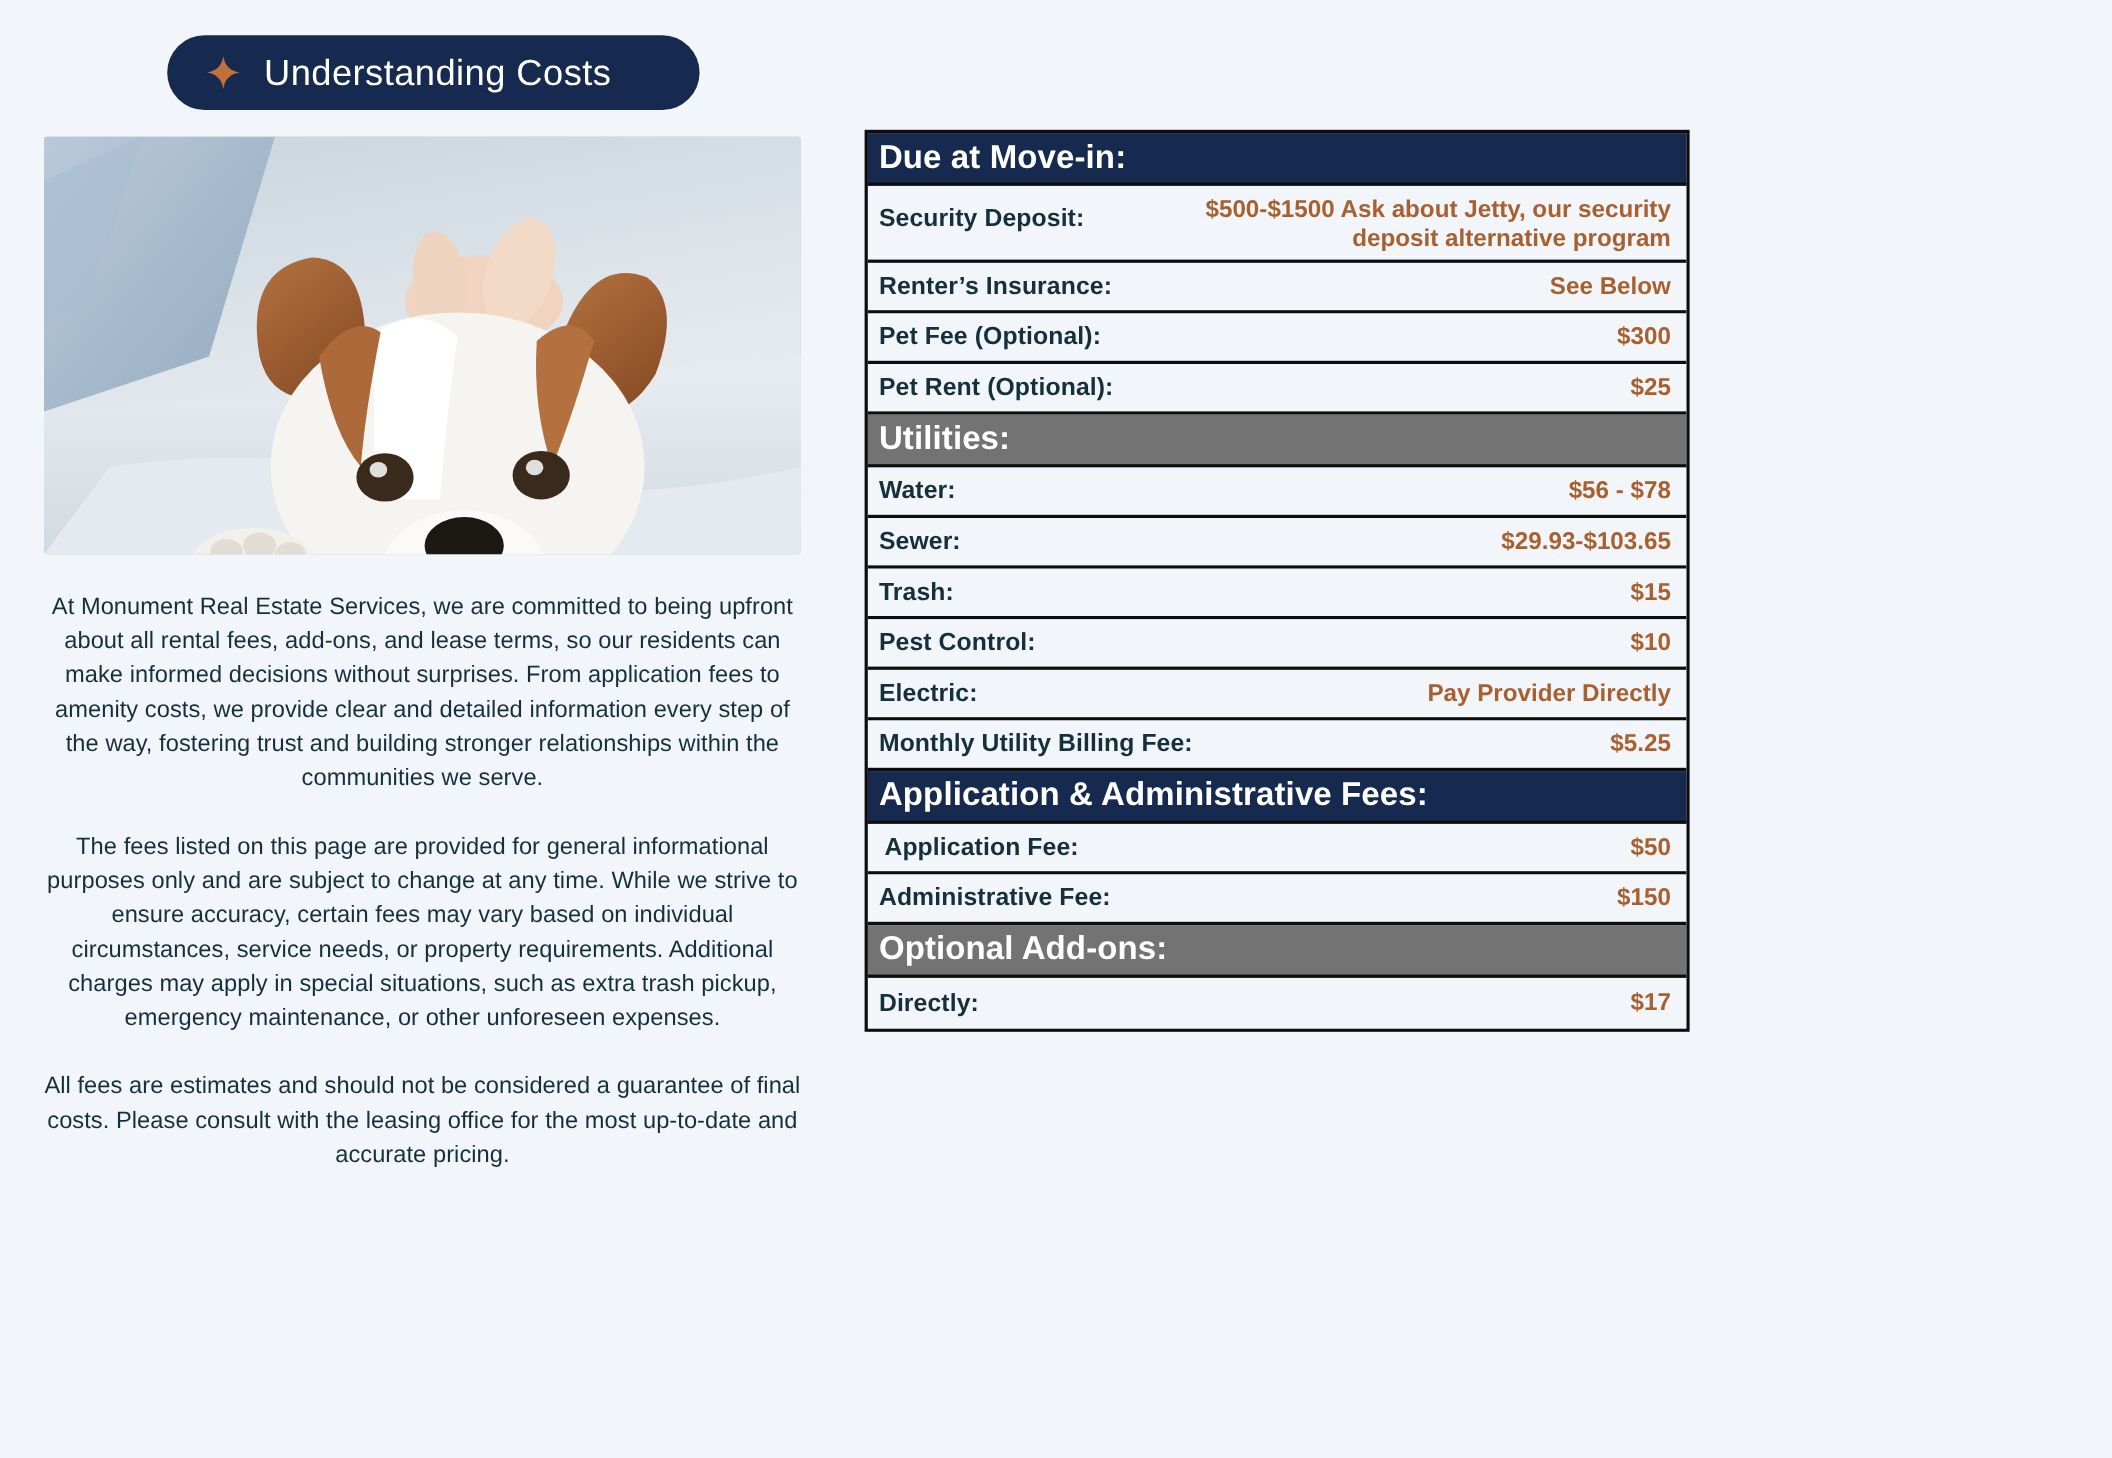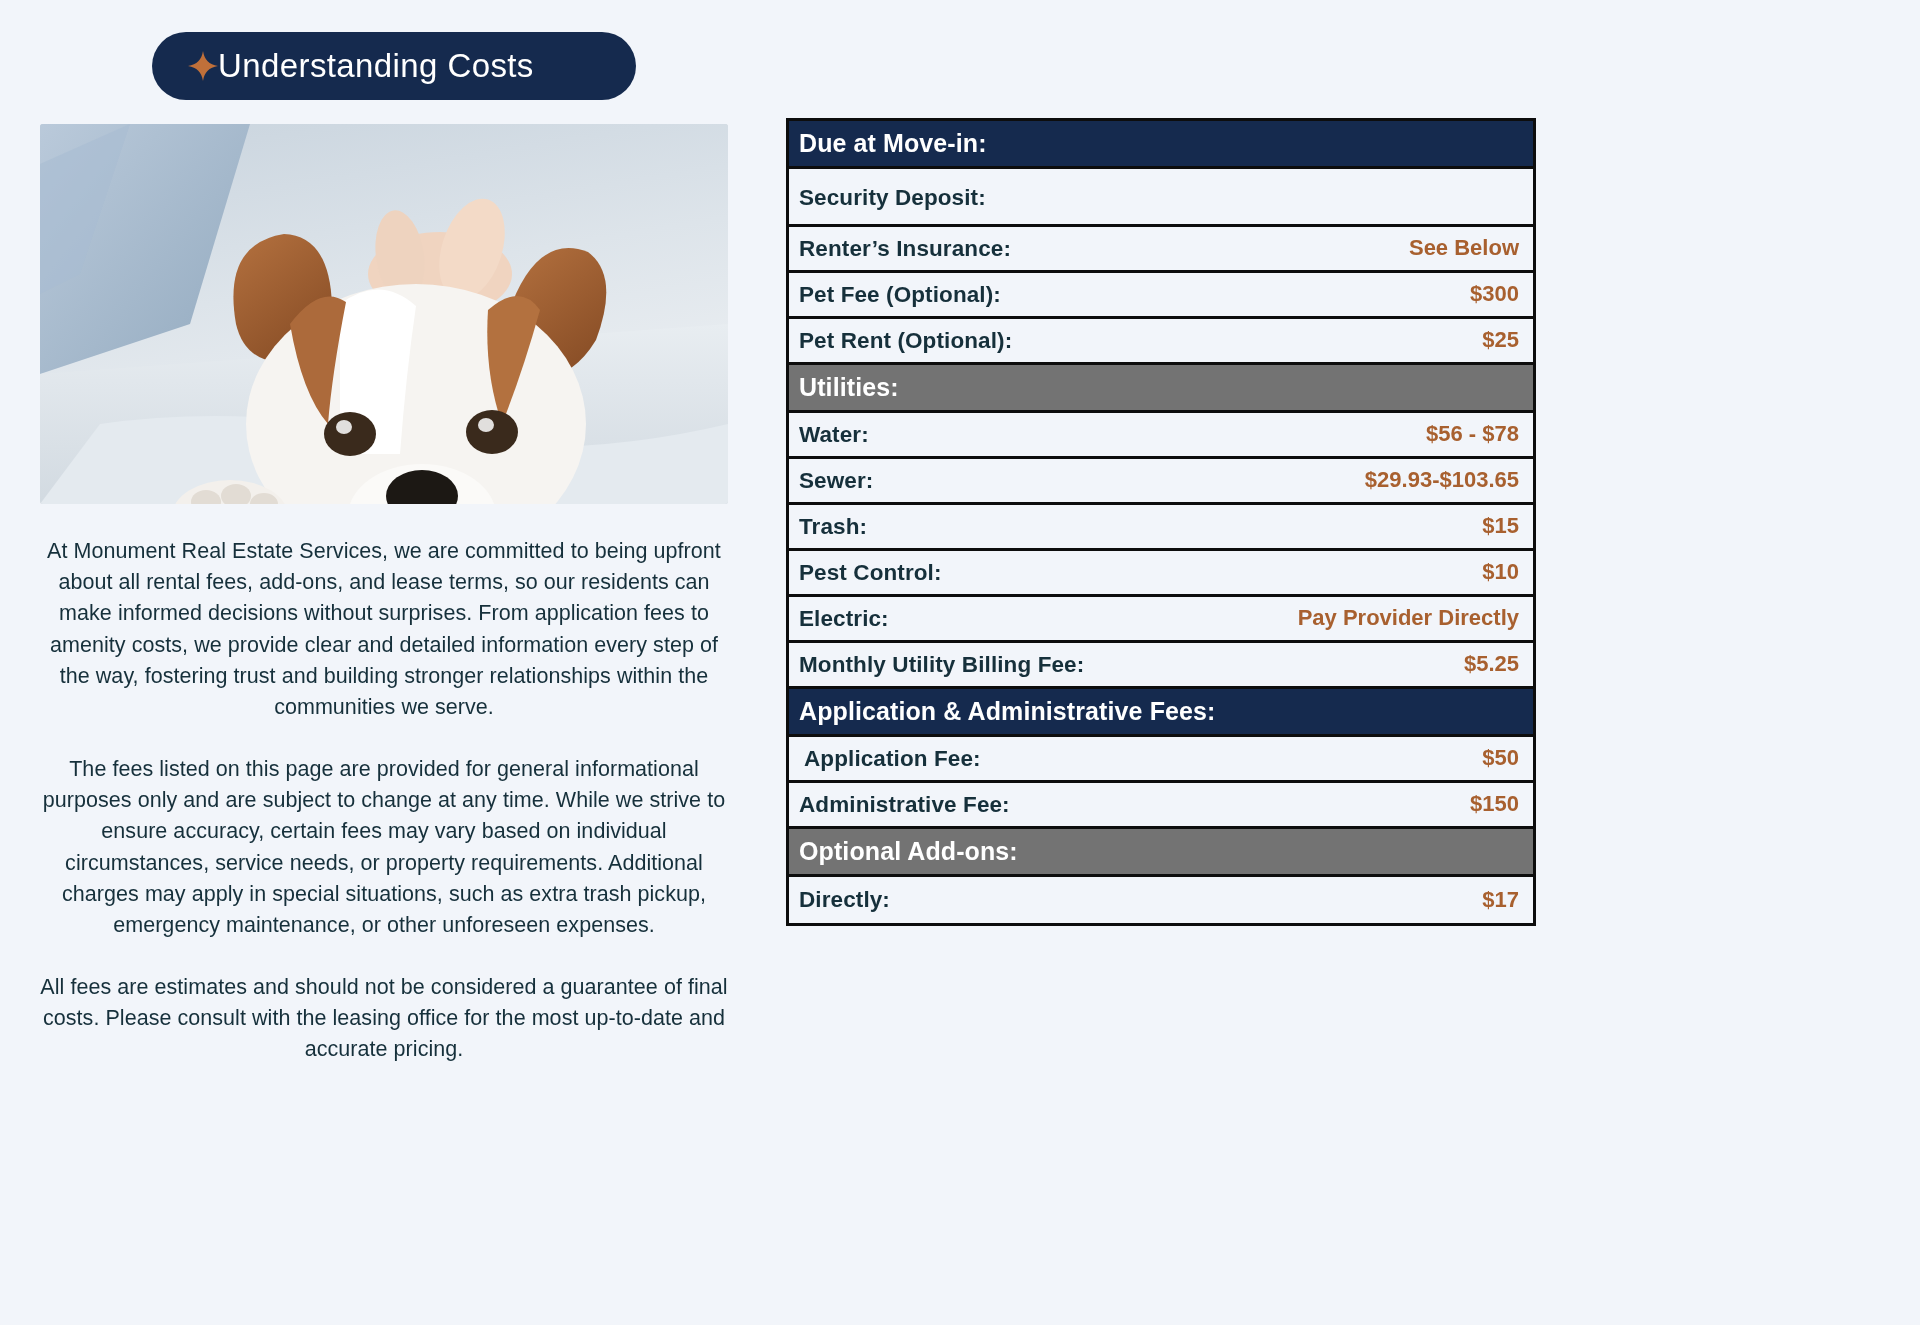--- a/index.html
+++ b/index.html
@@ -24,20 +24,21 @@
     position: absolute;
     left: 152px;
     top: 32px;
     width: 484px;
     height: 68px;
     background: #152a4e;
     border-radius: 40px;
     display: flex;
     align-items: center;
     padding-left: 36px;
+    gap: 22px;
   }
   .star-icon {
     width: 30px;
     height: 30px;
     flex: 0 0 auto;
     display: block;
   }
   .header-title {
     color: #ffffff;
     font-size: 33px;
@@ -110,21 +111,21 @@
     font-size: 22.5px;
     font-weight: 700;
     color: #16303b;
     letter-spacing: 0.1px;
     white-space: nowrap;
   }
   .section-navy .row-label,
   .section-rust .row-label {
     color: #ffffff;
     font-weight: 700;
-    font-size: 25px;
+    font-size: 30px;
   }
 
   .row-value {
     font-size: 22px;
     font-weight: 700;
     color: #a8602f;
     text-align: right;
     line-height: 1.22;
     max-width: 430px;
   }
@@ -212,20 +213,21 @@
   </div>
 
   <div class="fee-table">
 
     <div class="row section-navy">
       <span class="row-label">Due at Move-in:</span>
     </div>
 
     <div class="row two-line">
       <span class="row-label">Security Deposit:</span>
+      <span class="row-value">$500-$1500 Ask about Jetty, our security deposit alternative program</span>
     </div>
 
     <div class="row">
       <span class="row-label">Renter’s Insurance:</span>
       <span class="row-value">See Below</span>
     </div>
 
     <div class="row">
       <span class="row-label">Pet Fee (Optional):</span>
       <span class="row-value">$300</span>

